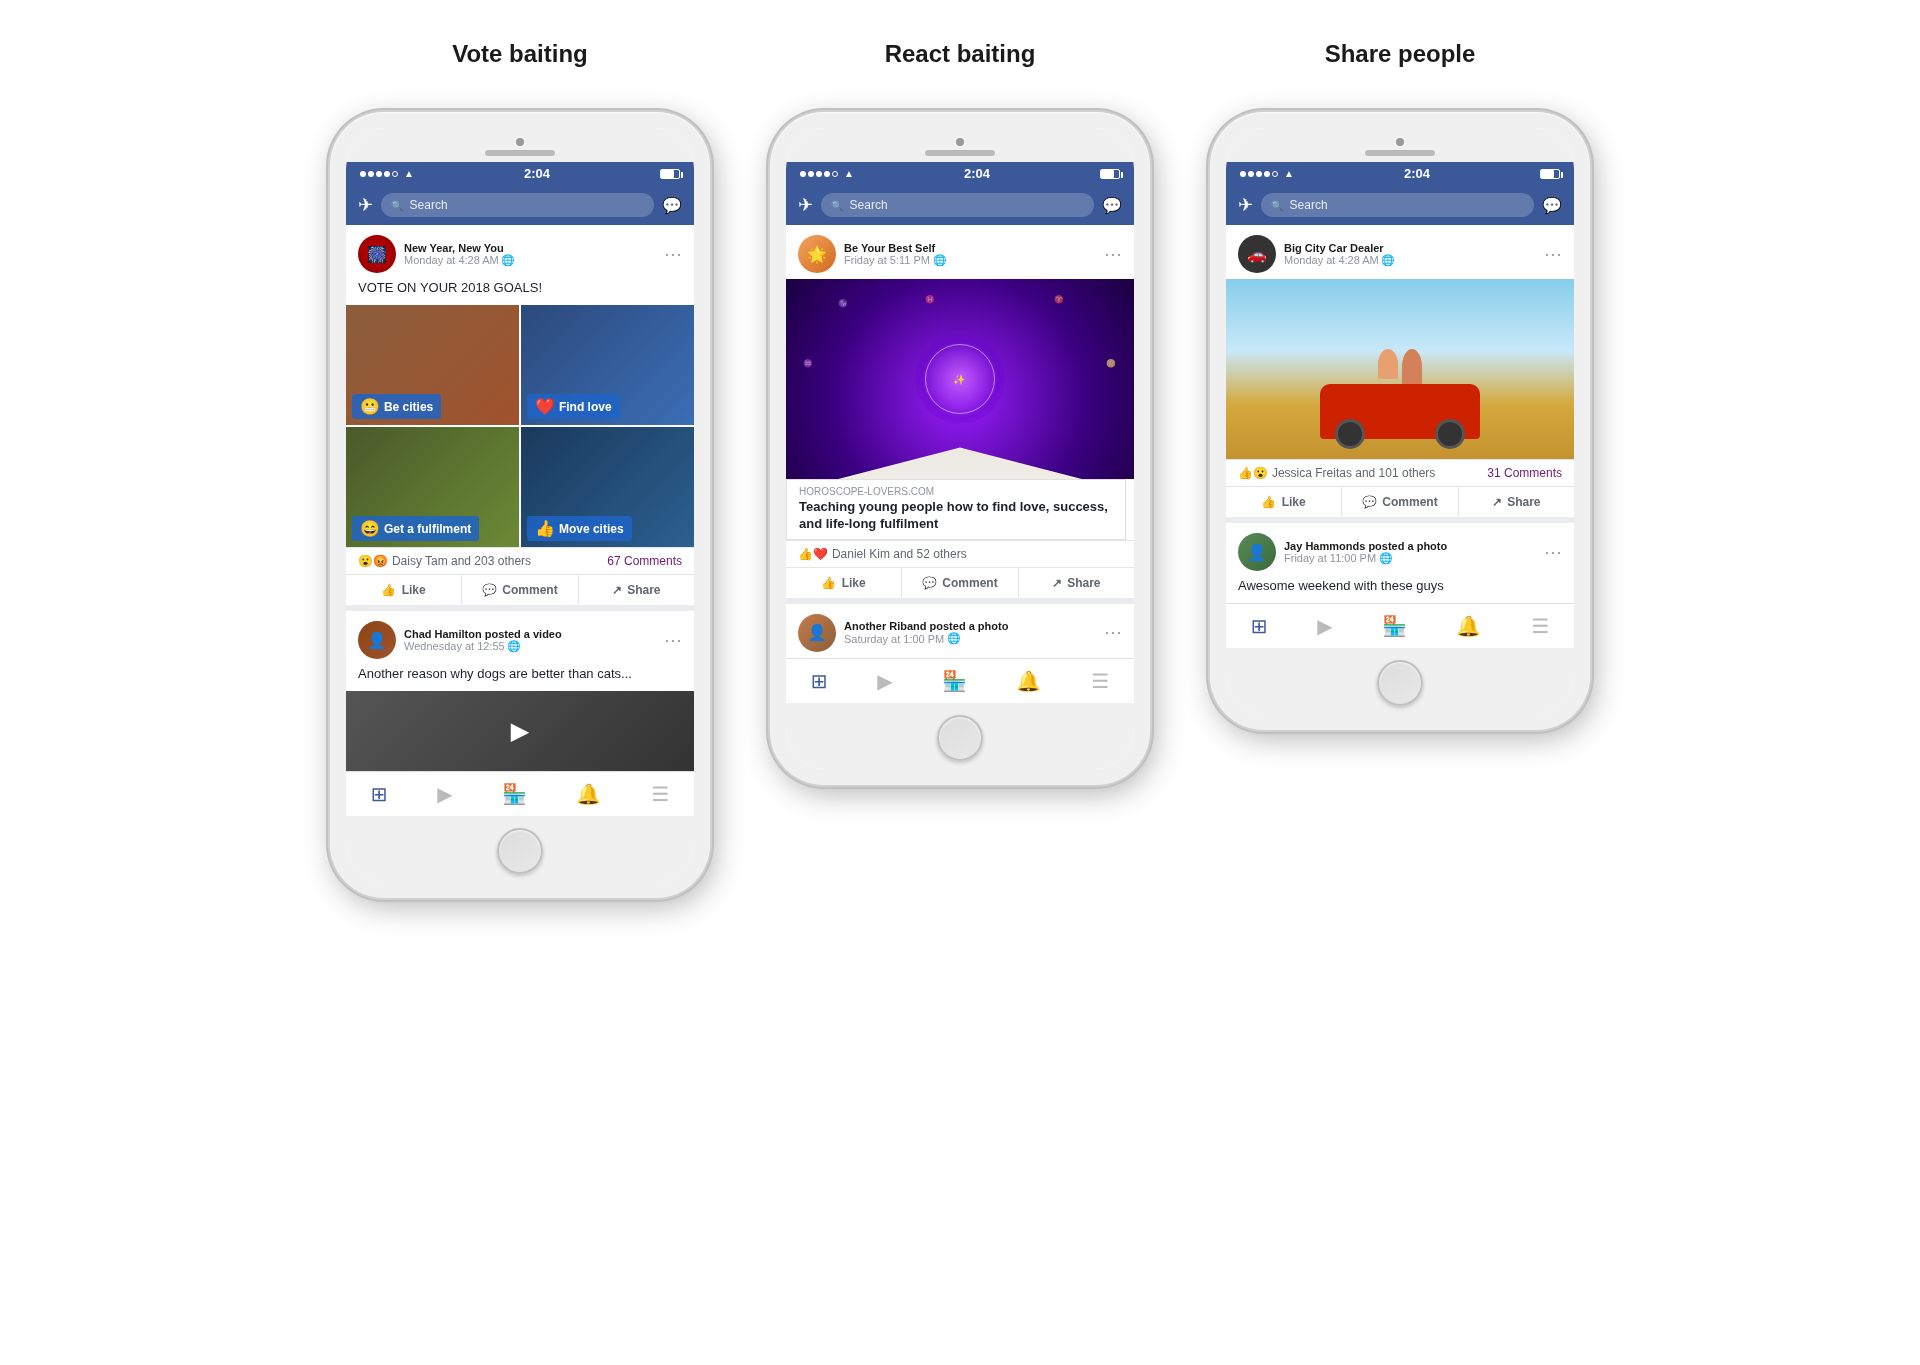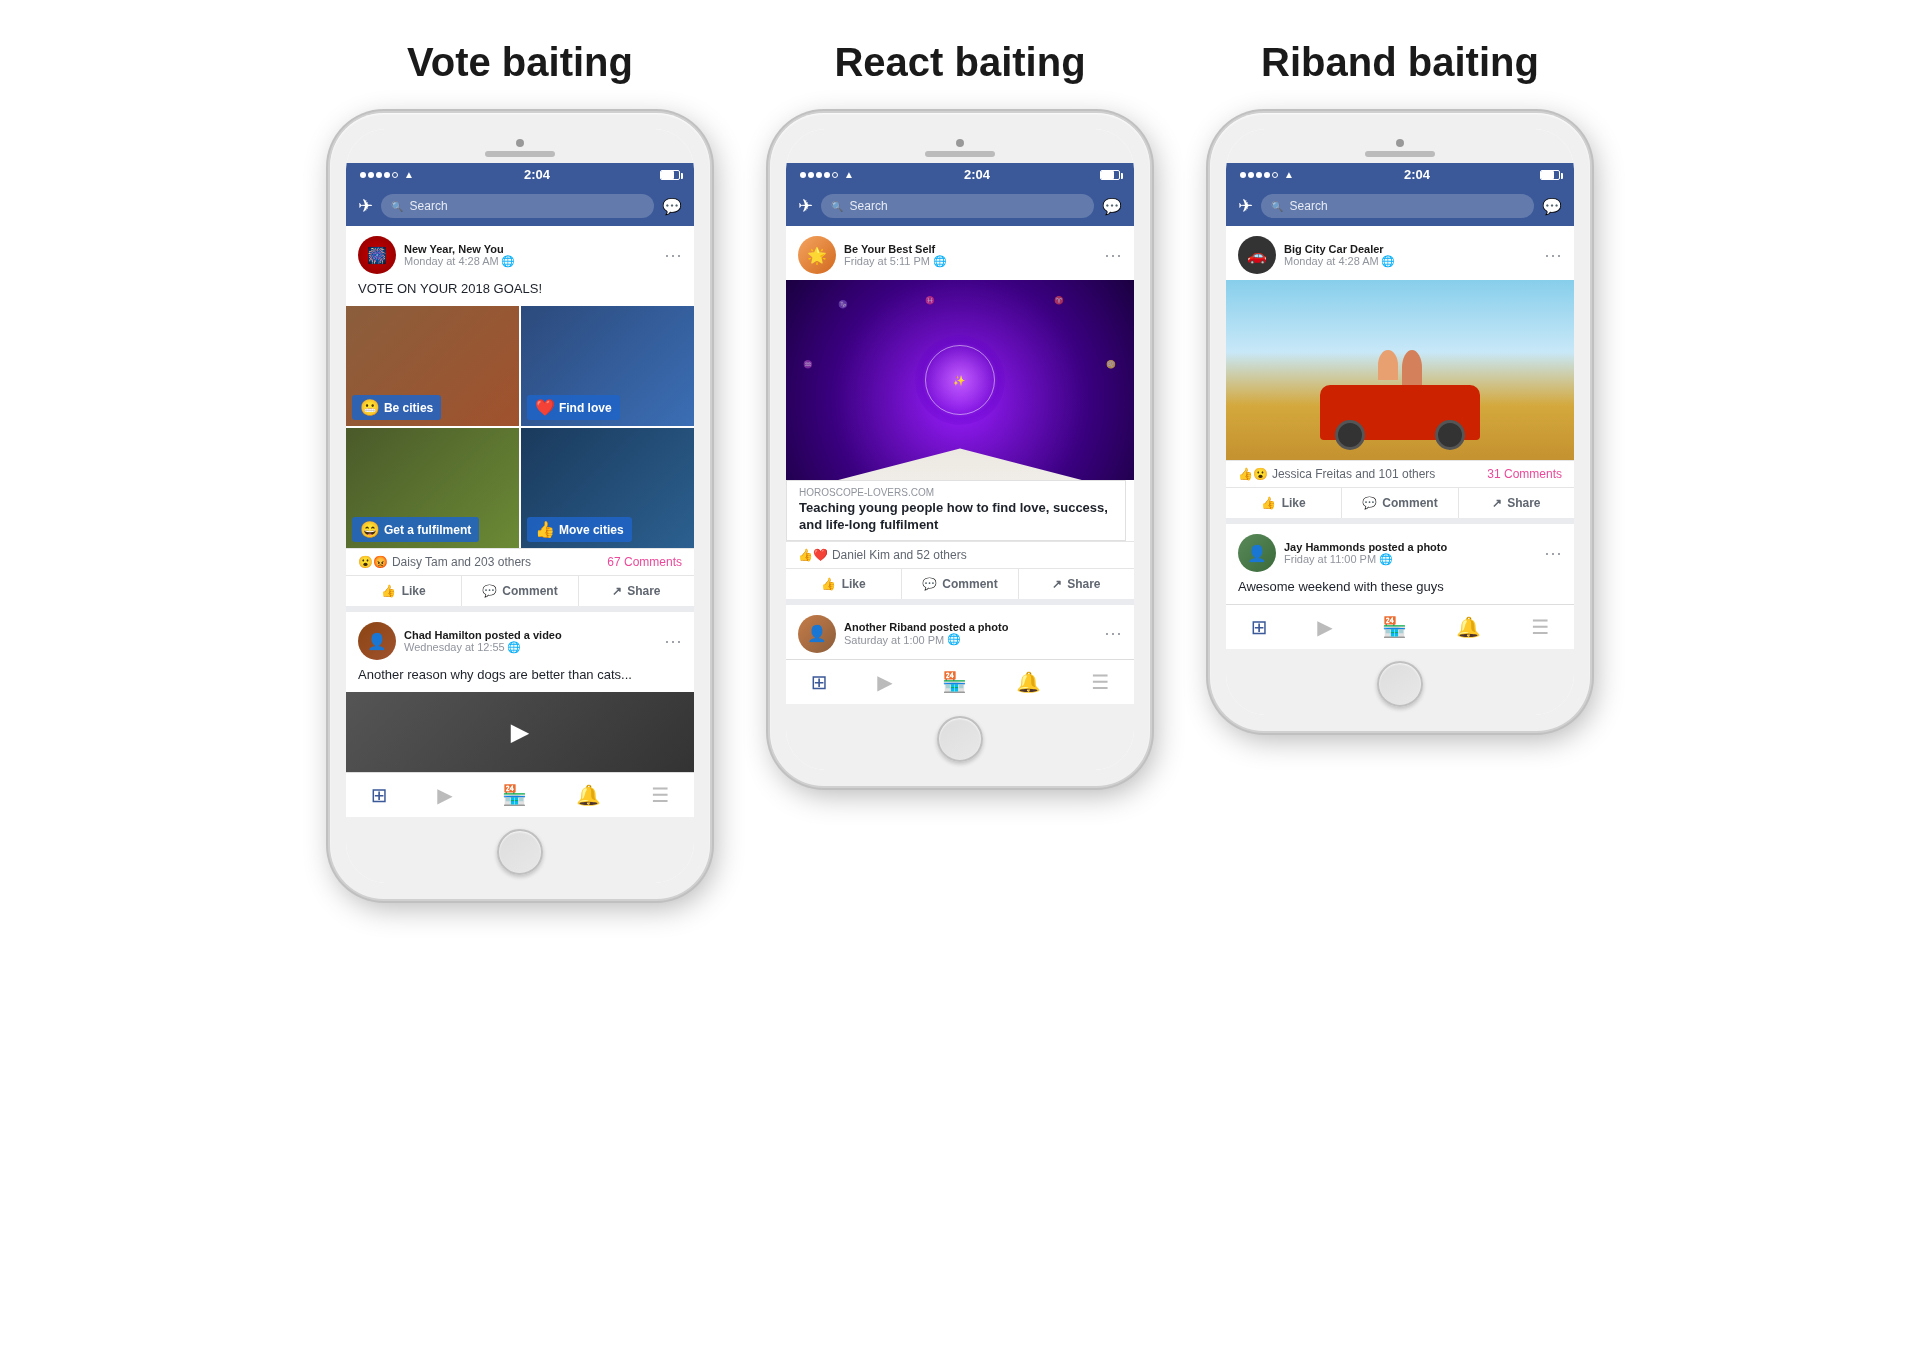--- a/index.html
+++ b/index.html
@@ -25,24 +25,24 @@
       gap: 60px;
       align-items: flex-start;
       width: 100%;
     }
     .phone-section {
       display: flex;
       flex-direction: column;
       align-items: center;
     }
     .section-title {
-      font-size: 40px;
+      font-size: 24px;
       font-weight: 700;
       color: #1a1a1a;
-      margin-bottom: 28px;
+      margin-bottom: 44px;
     }
     
     .phone-shell {
       width: 380px;
       background: #f0f0f0;
       border-radius: 54px;
       padding: 16px;
       box-shadow:
         0 0 0 2px #d0d0d0,
         0 0 0 4px #c0c0c0,
@@ -217,21 +217,21 @@
       padding: 6px 12px;
       border-top: 1px solid #e5e5e5;
     }
     .reaction-counts {
       display: flex;
       align-items: center;
       gap: 4px;
       font-size: 12px;
       color: #616770;
     }
-    .comment-count { font-size: 12px; color: #ec4899; }
+    .comment-count { font-size: 12px; color: #701a75; }
     
     .action-buttons {
       display: flex;
       border-top: 1px solid #e5e5e5;
     }
     .action-btn {
       flex: 1;
       display: flex;
       align-items: center;
       justify-content: center;
@@ -574,21 +574,21 @@
             <span class="nav-icon inactive">☰</span>
           </div>
           <div class="phone-bottom">
             <div class="home-button"></div>
           </div>
         </div>
       </div>
     </div>
 
     <div class="phone-section">
-      <div class="section-title">Riband baiting</div>
+      <div class="section-title">Share people</div>
       <div class="phone-shell">
         <div class="phone-inner">
           <div class="phone-top-bar">
             <div class="camera-dot"></div>
             <div class="speaker-bar"></div>
           </div>
           <div class="status-bar">
             <div class="status-left">
               <div class="status-dots">
                 <div class="status-dot"></div>

